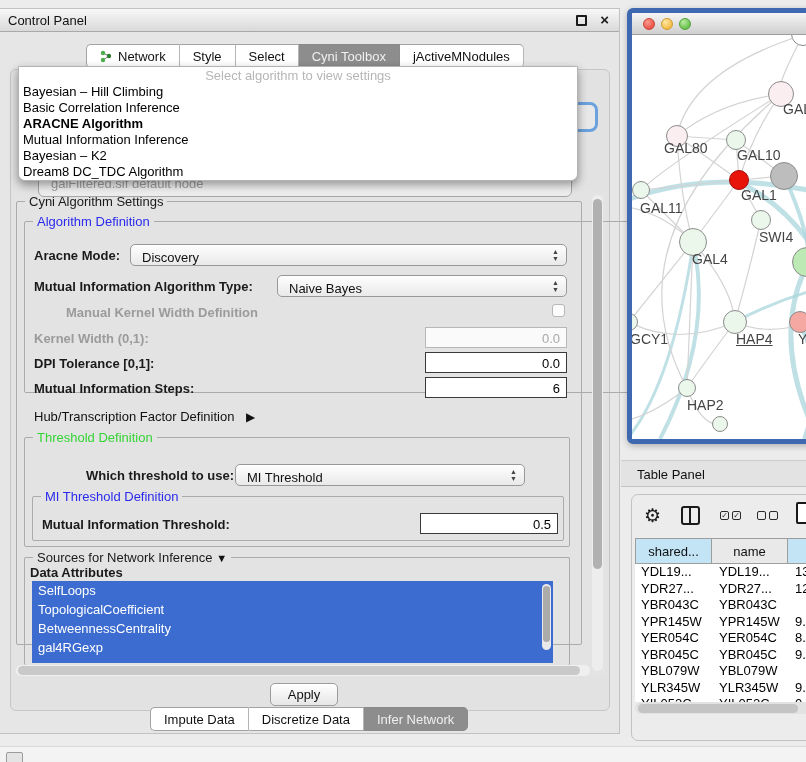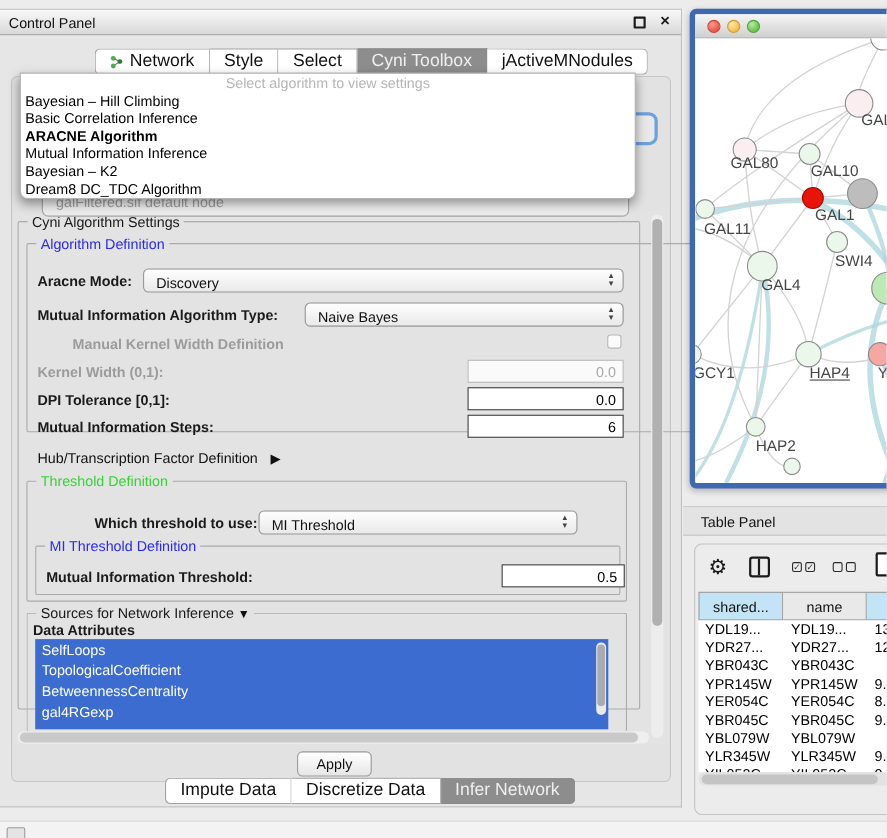--- a/index.html
+++ b/index.html
@@ -12,21 +12,21 @@
     background:#e6e6e6; border:1px solid #c2c2c2; border-left:none; }
   .cp-titlebar { position:absolute; left:0; top:0; width:100%; height:23px;
     background:linear-gradient(#f8f8f8,#d9d9d9); border-bottom:1px solid #a9a9a9; }
   .cp-title { position:absolute; left:8px; top:4px; font-size:13px; color:#111; }
   .float-icon { position:absolute; right:32px; top:6px; width:11px; height:11px;
     border:2px solid #1b1b1b; border-radius:1px; }
   .close-icon { position:absolute; right:10px; top:2px; font-size:15px; font-weight:bold; color:#1b1b1b; }
 
   
   .seg-bar { position:absolute; display:flex; height:24px; }
-  .seg { font-size:16px; color:#111; background:#fff; border-top:1px solid #a2a2a2;
+  .seg { font-size:13px; color:#111; background:#fff; border-top:1px solid #a2a2a2;
     border-bottom:1px solid #a2a2a2; border-right:1px solid #b5b5b5; padding:0 13px;
     display:flex; align-items:center; gap:5px; white-space:nowrap; }
   .seg:first-child { border-left:1px solid #a2a2a2; border-radius:5px 0 0 5px; }
   .seg:last-child { border-radius:0 5px 5px 0; }
   .seg.selected { background:#8d8d8d; color:#efefef; border-color:#8a8a8a; }
 
   .tab-page { position:absolute; left:10px; top:60px; width:600px; height:642px;
     background:#e2e2e2; border:1px solid #c6c6c6; border-radius:6px; }
 
   
@@ -237,21 +237,21 @@
         <span>MI Threshold</span>
         <span class="combo-arrows">
             <span>▲</span>
             <span>▼</span>
           </span>
       </div>
       <div class="fieldset" style="left:18px; top:305px; width:532px; height:45px;">
         <span class="legend blue">MI Threshold Definition</span>
       </div>
       <span class="lbl" style="left:28px; top:326px;">Mutual Information Threshold:</span>
-      <div class="field enabled" style="left:406px; top:322px; width:112px;margin-left:36px;">0.5</div>
+      <div class="field enabled" style="left:406px; top:322px; width:138px;">0.5</div>
 
       <div class="fieldset" style="left:10px; top:366px; width:546px; height:108px; border-bottom:none;">
         <span class="legend">
           <span>Sources for Network Inference</span>
           <span class="tri" style="font-size:11px;">▼</span>
         </span>
       </div>
       <span class="lbl" style="left:16px; top:374px;">Data Attributes</span>
       <div class="attr-list">
         <div class="attr-item">SelfLoops</div>

